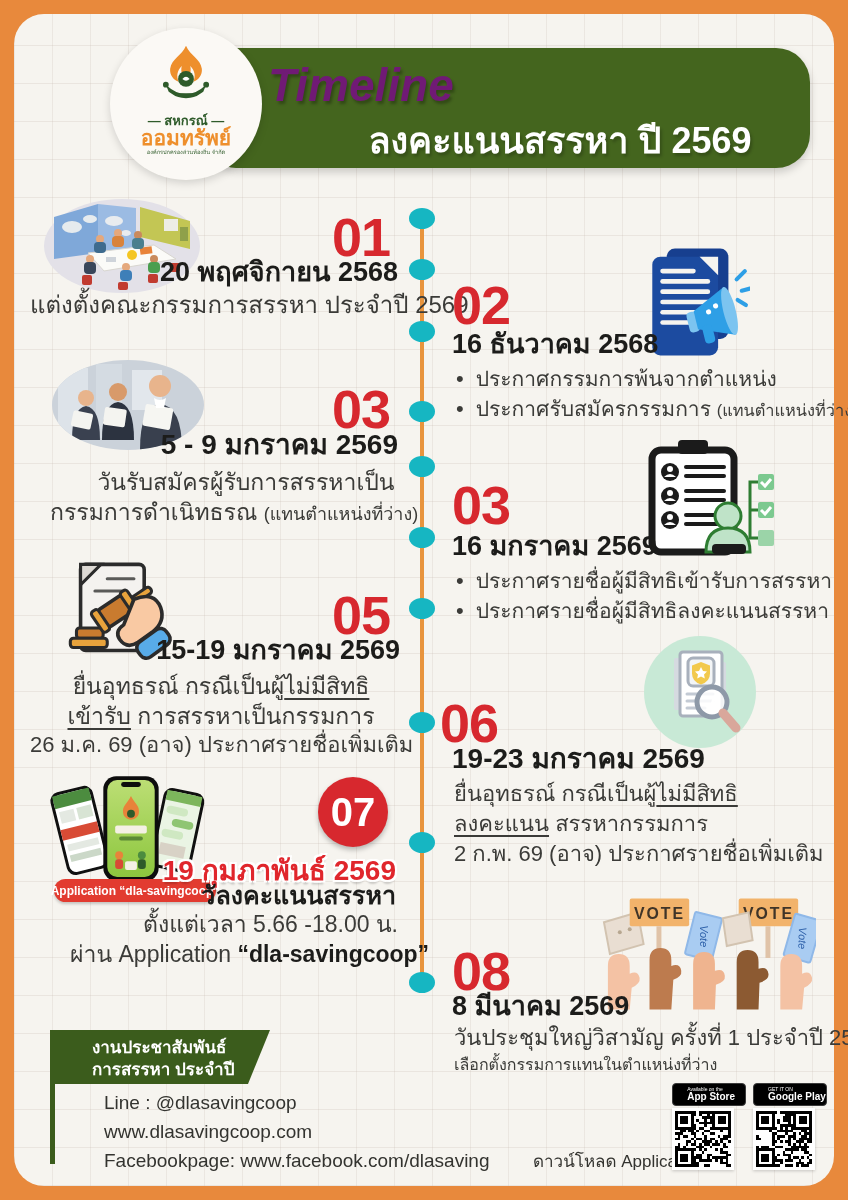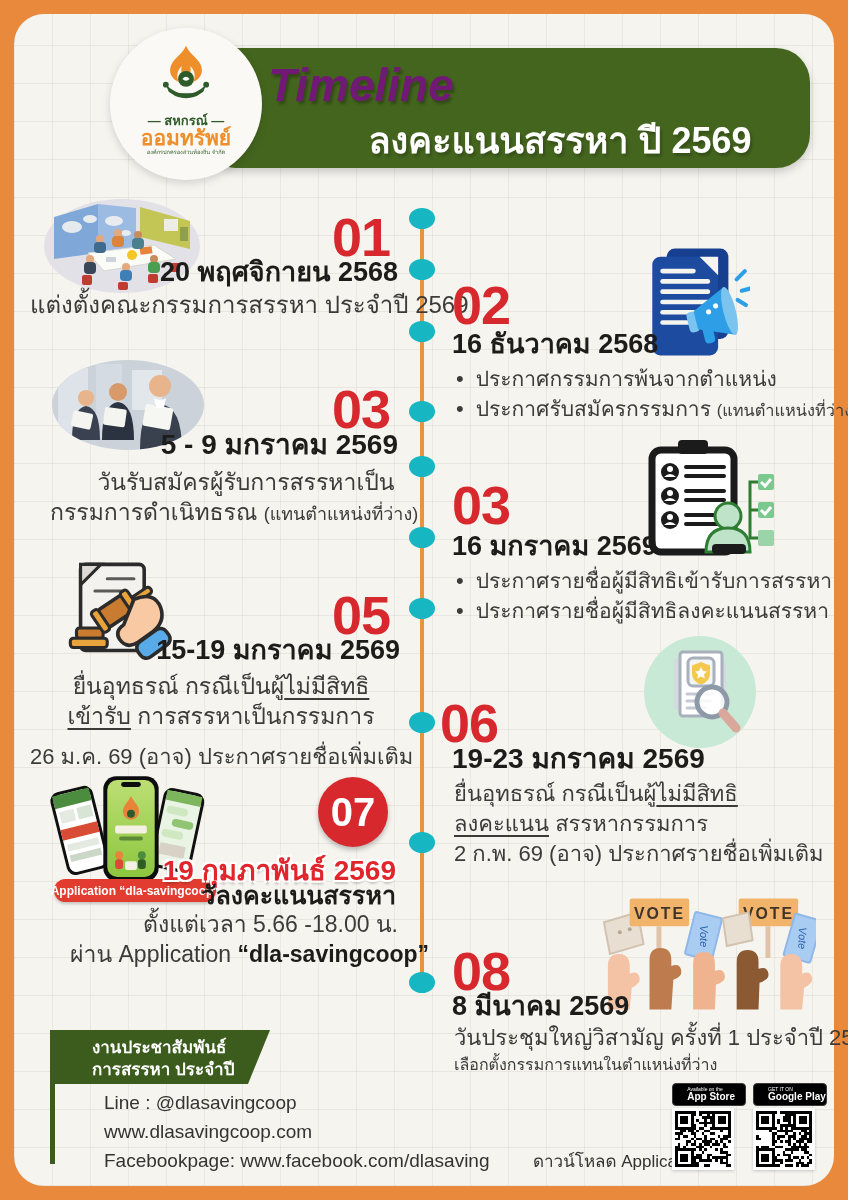--- a/index.html
+++ b/index.html
@@ -268,21 +268,21 @@
     </svg>
   </div>
   <div class="abs num r" style="left:280px;top:588px;width:110px;">05</div>
   <div class="abs date r" style="left:140px;top:636px;width:260px;">15-19 มกราคม 2569</div>
   <div class="abs body-t c" style="left:40px;top:674px;width:362px;">
     <span>ยื่นอุทธรณ์ กรณีเป็นผู้</span><span class="u">ไม่มีสิทธิ</span>
   </div>
   <div class="abs body-t c" style="left:40px;top:704px;width:362px;">
     <span class="u">เข้ารับ</span><span> การสรรหาเป็นกรรมการ</span>
   </div>
-  <div class="abs body-t c" style="left:30px;top:733px;width:376px;font-size:22px;margin-top:12px;">
+  <div class="abs body-t c" style="left:30px;top:733px;width:376px;font-size:22px;">
     <span>26 ม.ค. 69 (อาจ) ประกาศรายชื่อเพิ่มเติม</span>
   </div>
 
   <div class="abs" style="left:644px;top:636px;width:112px;height:112px;border-radius:50%;background:#C8E9D6;">
     <svg width="112" height="112" viewBox="0 0 112 112">
       <rect x="30" y="22" width="10" height="52" rx="2" fill="#D5DAE0"></rect>
       <rect x="72" y="26" width="10" height="44" rx="2" fill="#D5DAE0"></rect>
       <rect x="36" y="16" width="42" height="64" rx="3" fill="#FFFFFF" stroke="#A8B0BC" stroke-width="3"></rect>
       <rect x="44" y="22" width="26" height="28" rx="5" fill="#F3F5F7" stroke="#A8B0BC" stroke-width="3"></rect>
       <path d="M57,26 l9,3.5 v8 q0,8 -9,11 q-9,-3 -9,-11 v-8 z" fill="#F2C94C"></path>

